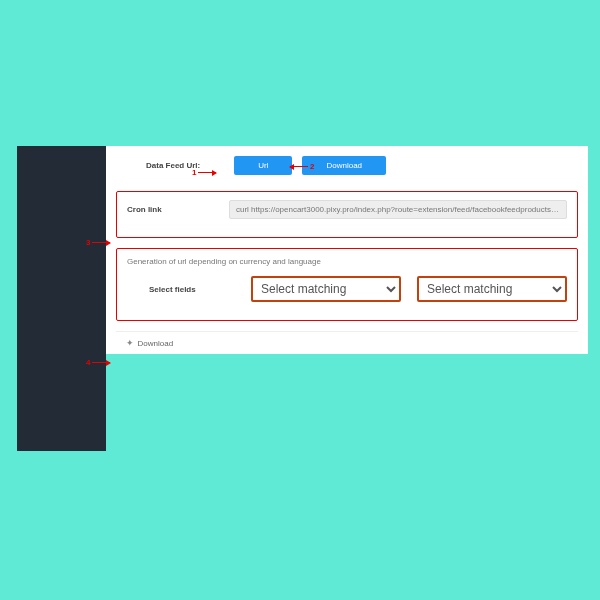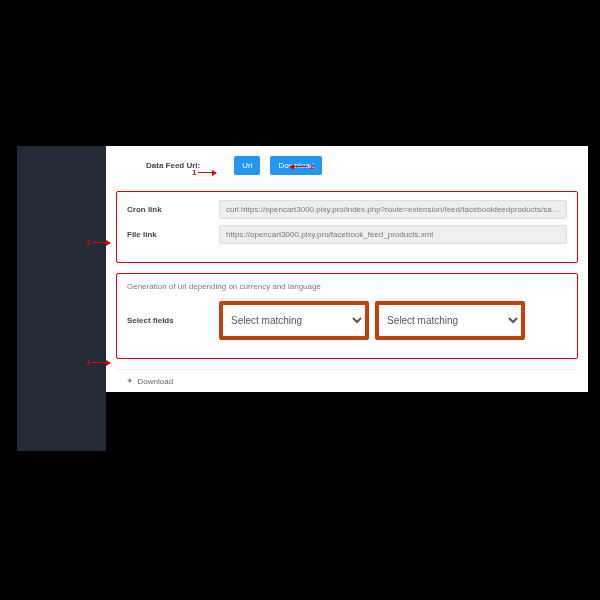--- a/index.html
+++ b/index.html
@@ -9,21 +9,21 @@
     font-size: 9px;
     color: #333;
     width: 600px;
     height: 600px;
     overflow: hidden;
     position: relative;
   }
   .stage {
     position: absolute;
     left: 0; top: 0; width: 600px; height: 600px;
-    background: #000000;
+    background: #5eead4;
   }
   .sidebar {
     position: absolute;
     left: 17px;
     top: 146px;
     width: 89px;
     height: 305px;
     background: #222b36;
   }
   .main {
@@ -44,21 +44,21 @@
     font-weight: bold;
     color: #444;
     margin-right: 24px;
   }
   .btn {
     background: #2196f3;
     color: #fff;
     border: none;
     border-radius: 2px;
     font-size: 8px;
-    padding: 5px 8px;
+    padding: 5px 24px;
     cursor: pointer;
   }
   .panel {
     border: 1.5px solid #e60000;
     border-radius: 2px;
     margin: 8px 10px 10px 10px;
     padding: 0;
     background: #fff;
   }
   .panel-head {
@@ -78,21 +78,22 @@
   .panel-desc {
     font-size: 8px;
     color: #777;
     margin-bottom: 10px;
   }
   .link-inline { color: #2196f3; cursor: pointer; }
   .fieldrow {
     display: flex;
     align-items: center;
     margin-bottom: 6px;
-    gap: 6px;
+    gap: 16px;
+    justify-content: flex-end;
   }
   .fieldrow .flabel {
     width: 86px;
     font-size: 8px;
     font-weight: bold;
     color: #444;
   }
   .finput {
     flex: 1;
     background: #eee;
@@ -100,25 +101,25 @@
     border-radius: 2px;
     color: #777;
     font-size: 8px;
     padding: 4px 6px;
     overflow: hidden;
     white-space: nowrap;
     text-overflow: ellipsis;
   }
   .select {
     background: #fff;
-    border: 4px solid #c2410c;
+    border: 2px solid #c2410c;
     border-radius: 2px;
     color: #555;
-    font-size: 10px;
-    padding: 9px 4px;
+    font-size: 12px;
+    padding: 3px 4px;
     width: 150px;
   }
   .pencil-icon {
     width: 9px; height: 9px;
     display: inline-block;
   }
   .arrow {
     position: absolute;
     color: #e60000;
     font-weight: bold;
@@ -183,24 +184,20 @@
       <span class="label-bold">Data Feed Url:</span>
       <button class="btn">Url</button>
       <button class="btn">Download</button>
     </div>
 
     <div class="panel">
       <div class="panel-body">
         <div class="fieldrow">
           <div class="flabel">Cron link</div>
           <div class="finput">curl https://opencart3000.pixy.pro/index.php?route=extension/feed/facebookfeedproducts/saveFile</div>
-        </div>
-        <div class="fieldrow">
-          <div class="flabel">File link</div>
-          <div class="finput">https://opencart3000.pixy.pro/facebook_feed_products.xml</div>
         </div>
       </div>
     </div>
 
     <div class="panel">
       <div class="panel-body">
         <div class="panel-desc">Generation of url depending on currency and language</div>
         <div class="fieldrow">
           <div class="flabel">Select fields</div>
           <select class="select">

